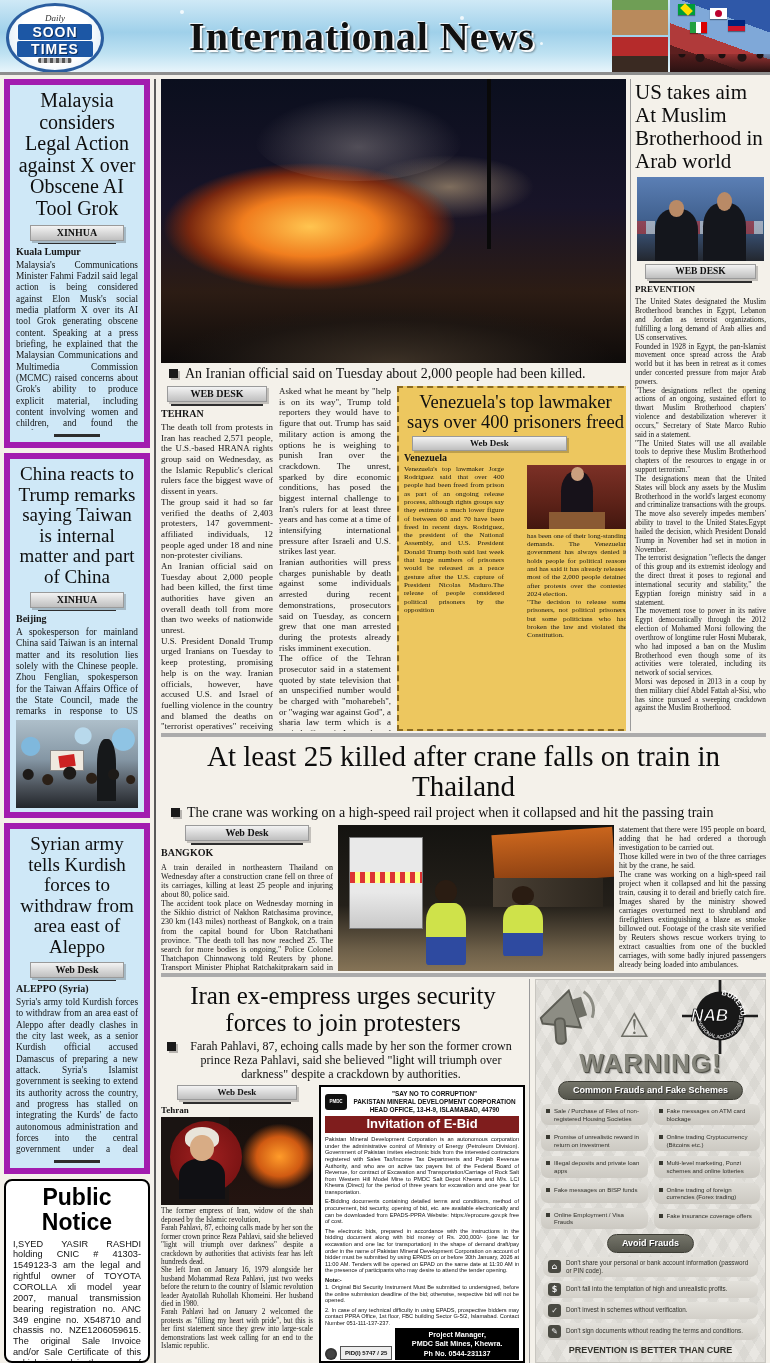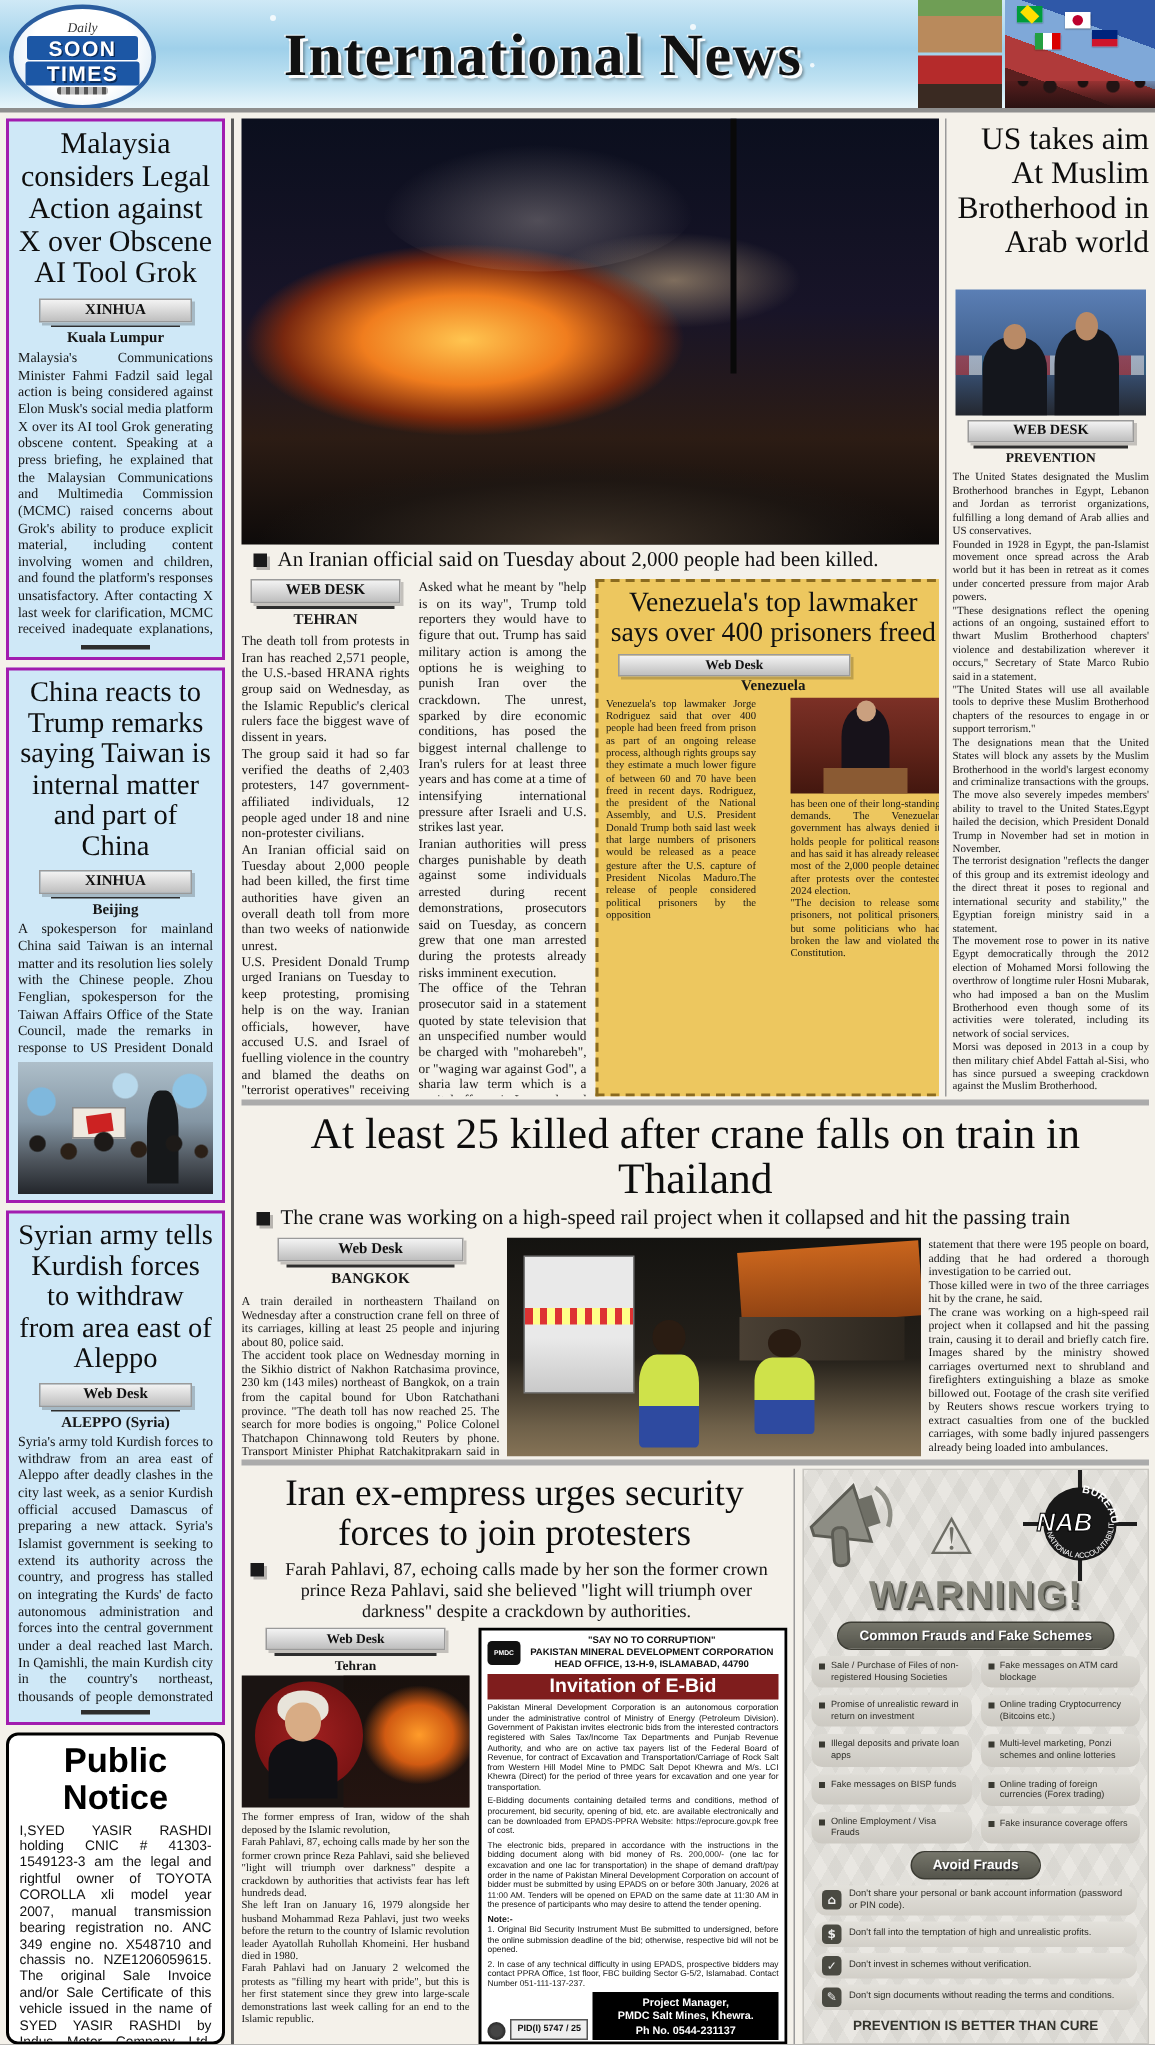--- a/index.html
+++ b/index.html
@@ -33,26 +33,26 @@
   .crowd{position:absolute;left:0;right:0;bottom:0;height:18px;
     background:radial-gradient(circle at 12% 0%,#1c1010 3px,transparent 4px),radial-gradient(circle at 30% 20%,#241414 4px,transparent 5px),
     radial-gradient(circle at 52% 5%,#1c1010 3px,transparent 4px),radial-gradient(circle at 72% 18%,#241414 4px,transparent 5px),
     radial-gradient(circle at 90% 6%,#1c1010 3px,transparent 4px),linear-gradient(180deg,rgba(60,20,20,.2),#2a1212);}
   
   .content{display:flex;gap:5px;padding:4px;height:1284px;}
   .col-left{width:146px;flex:none;display:flex;flex-direction:column;gap:5px;border-right:2px solid #5a5a5a;padding-right:4px;}
   .main-area{flex:1;display:flex;flex-direction:column;min-width:0;}
   .hdiv{height:4px;background:#ababab;margin:2px 0;flex:none;}
   
-  .side-block{background:var(--c-leftPanel,#cfe8f7);border:2px solid #a21caf;padding:5px 6px 4px;display:flex;flex-direction:column;overflow:hidden;}
+  .side-block{background:var(--c-leftPanel,#cfe8f7);border:6px solid #a21caf;padding:5px 6px 4px;display:flex;flex-direction:column;overflow:hidden;}
   .side-h{font:400 20px/1.08 "Liberation Serif",serif;color:#0e0e0e;text-align:center;margin:0 0 3px;}
   .ribbon{margin:2px 14px 0;padding:1px 0 2px;text-align:center;font:700 10px "Liberation Serif",serif;color:#111;
     background:linear-gradient(180deg,#f3f3f3,#bfbfbf);border:1px solid #9a9a9a;box-shadow:2px 2px 0 rgba(0,0,0,.2);}
   .brule{height:2px;background:#2e2e2e;margin:2px 22px 0;}
-  .dateline{text-align:center;font:700 10px "Liberation Serif",serif;color:#161616;padding:2px 0 3px;}
+  .dateline{font:700 10px "Liberation Serif",serif;color:#161616;padding:2px 0 3px;}
   .btext{font-size:9.3px;line-height:1.22;text-align:justify;color:#151515;white-space:pre-line;overflow:hidden;}
   .block-end{width:46px;height:3px;background:#2d2d2d;margin:4px auto 1px;flex:none;}
   .sub-row{display:flex;gap:7px;align-items:flex-start;font:400 14px/1.15 "Liberation Serif",serif;color:#101010;}
   .sq{width:9px;height:9px;background:#1a1a1a;margin-top:3px;flex:none;box-shadow:2px 2px 0 rgba(0,0,0,.25);}
   
   .row-top{display:flex;gap:4px;height:652px;flex:none;}
   .iran-col{width:465px;flex:none;display:flex;flex-direction:column;}
   .photo-main{height:284px;flex:none;position:relative;overflow:hidden;
     background:radial-gradient(ellipse 42% 30% at 32% 52%,#ffc550 0%,#f07d1e 35%,rgba(150,45,8,.75) 62%,rgba(40,16,10,0) 75%),
     radial-gradient(ellipse 26% 16% at 62% 38%,rgba(255,220,160,.45),transparent 70%),
@@ -74,21 +74,21 @@
   .vene-cols{display:flex;gap:23px;flex:1;overflow:hidden;}
   .vene-c{width:50%;}
   .vene .btext{font-size:7.1px;line-height:1.17;}
   .ph-podium{height:64px;margin-bottom:3px;position:relative;overflow:hidden;
     background:linear-gradient(180deg,#7c3026 0%,#5f2319 55%,#43170f 100%);}
   .ph-podium .fig{position:absolute;left:34%;top:10%;width:32%;height:70%;background:#17121a;border-radius:45% 45% 8% 8%;}
   .ph-podium .fhead{position:absolute;left:44%;top:4%;width:13%;height:22%;border-radius:50%;background:#caa07f;}
   .ph-podium .pod{position:absolute;left:22%;bottom:0;width:56%;height:26%;background:#8a5a33;}
   
   .us-col{flex:1;border-left:1px solid #9a9a9a;padding-left:4px;display:flex;flex-direction:column;min-width:0;}
-  .us-h{font:400 21px/1.1 "Liberation Serif",serif;text-align:right;color:#0d0d0d;margin:2px 0 20px;}
+  .us-h{font:400 21px/1.1 "Liberation Serif",serif;text-align:left;color:#0d0d0d;margin:2px 0 4px;}
   .ph-leaders{height:84px;flex:none;position:relative;overflow:hidden;margin:0 2px;
     background:linear-gradient(180deg,#5b7fb5 0%,#41618f 50%,#23272f 100%);}
   .ph-leaders .flagrow{position:absolute;left:0;right:0;top:52%;height:16%;
     background:repeating-linear-gradient(90deg,#c33 0 9px,#eee 9px 18px,#368 18px 27px);opacity:.55;}
   .sil{position:absolute;bottom:0;width:34%;height:62%;background:#14161c;border-radius:40% 40% 0 0;}
   .sil .shead{position:absolute;left:32%;top:-18%;width:36%;height:32%;border-radius:50%;background:#b98a66;}
   .sil.s1{left:14%;}.sil.s2{left:52%;height:70%;}
   .us-body{flex:1;font-size:7.3px;line-height:1.21;margin-top:2px;}
   .us-col .ribbon{font-size:9.5px;margin:3px 10px 0;}
   .us-col .dateline{font-size:9px;padding:1px 0 2px;}

